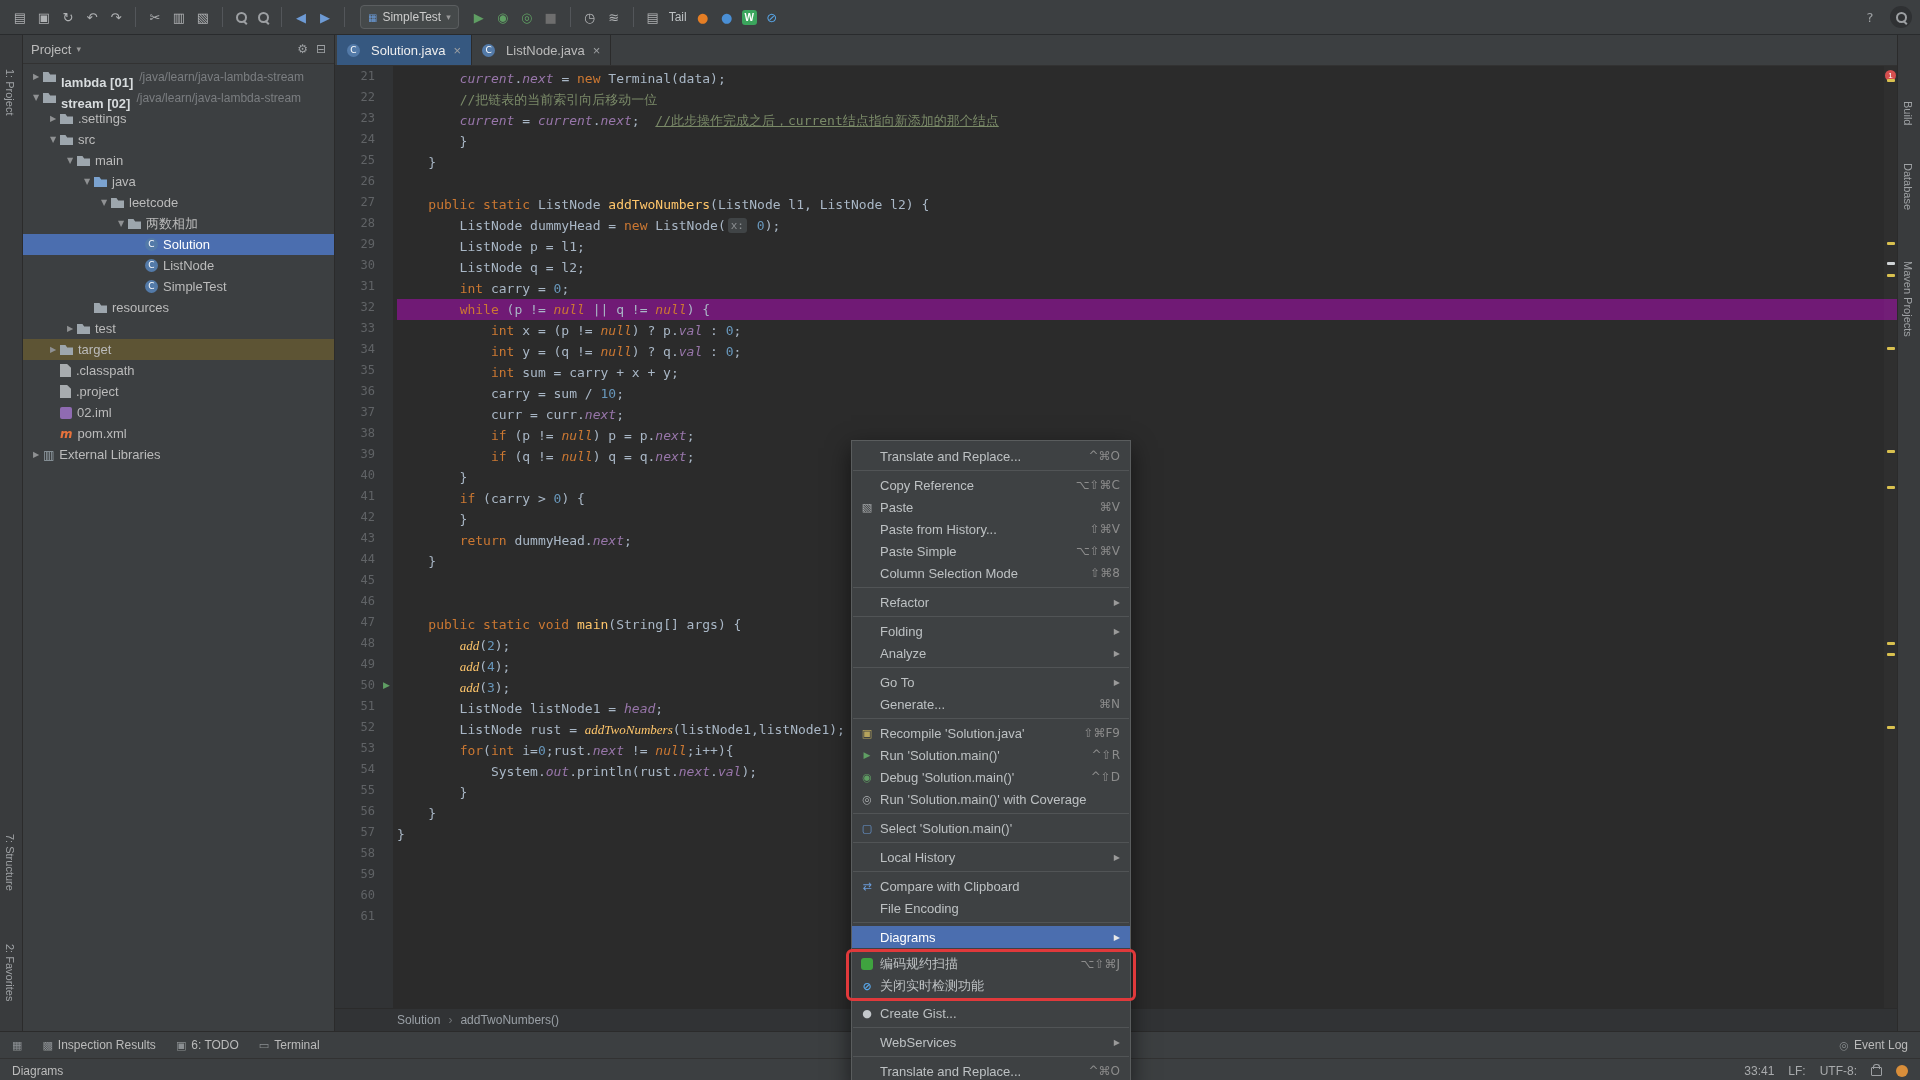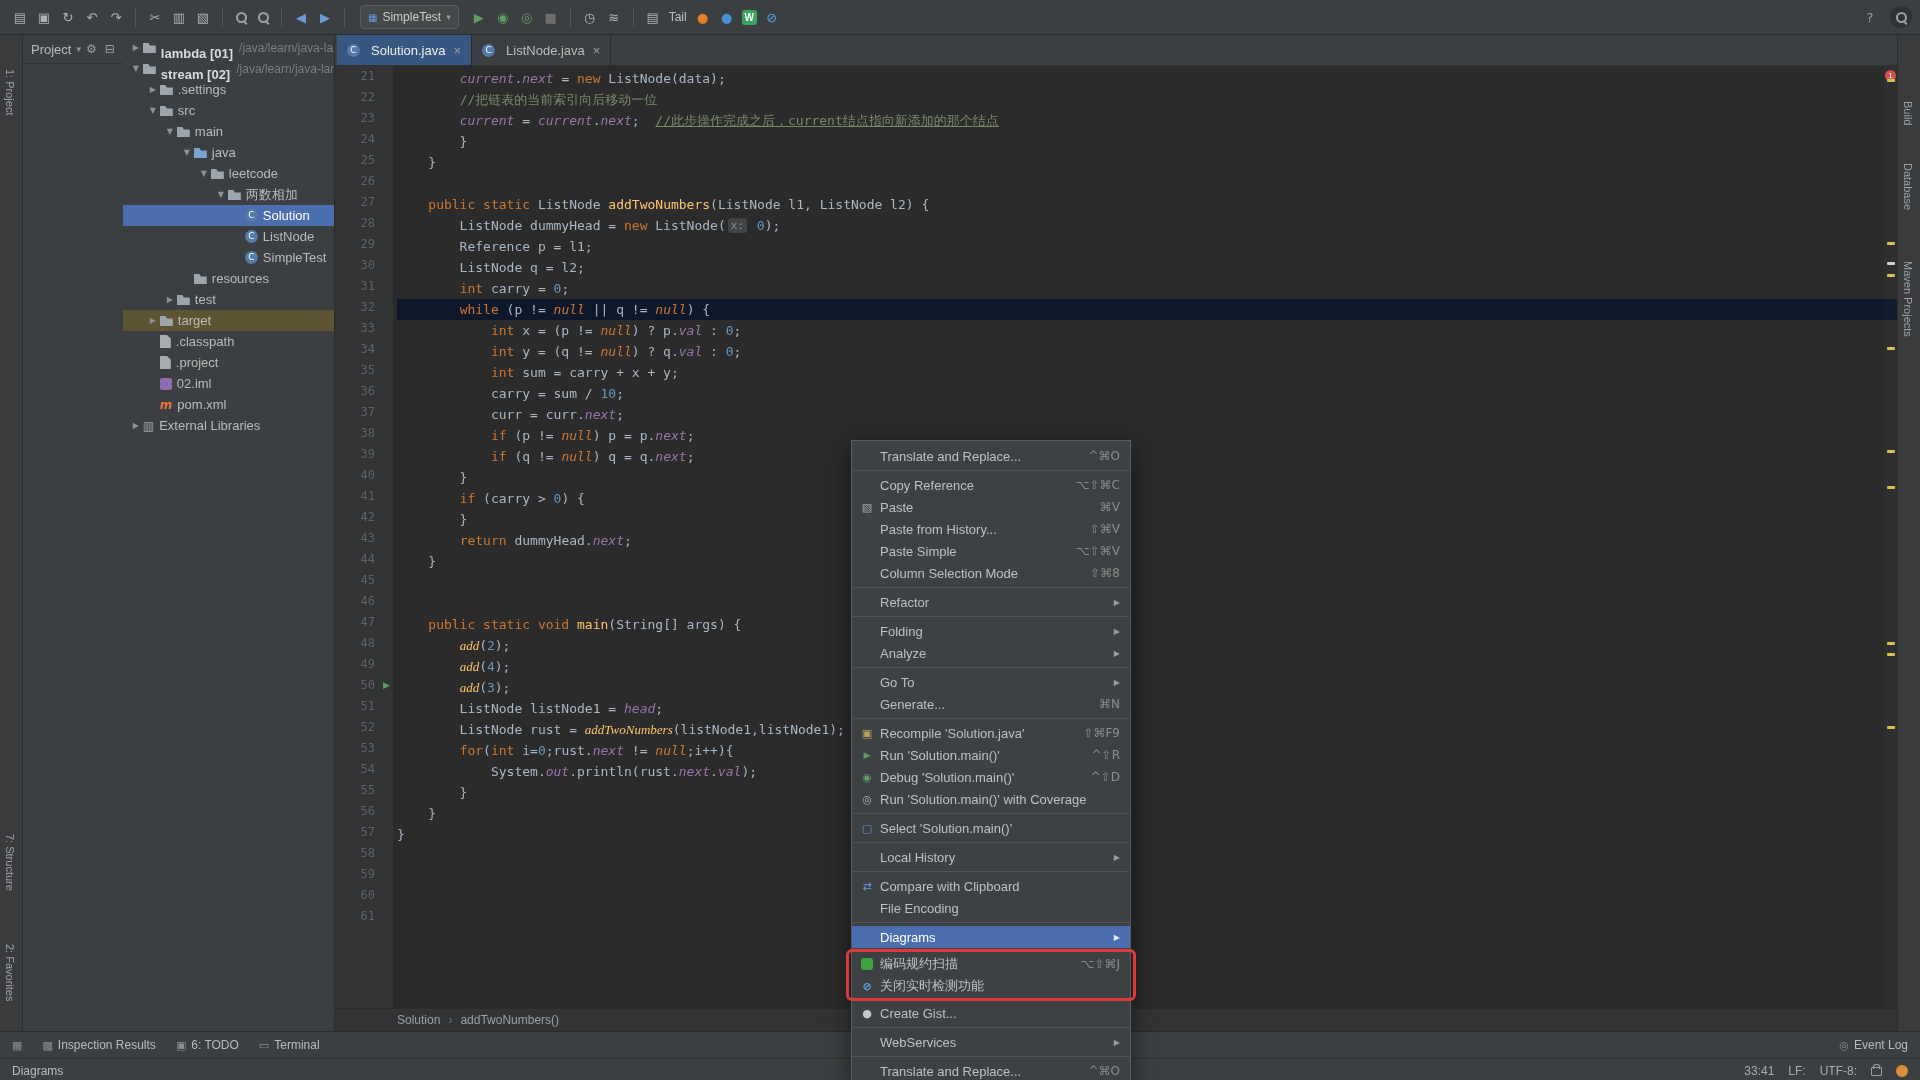--- a/index.html
+++ b/index.html
@@ -33,21 +33,21 @@
   #main{display:flex;height:996px;}
   #leftbar,#rightbar{width:22px;background:#393b3d;position:relative;flex:none;}
   #leftbar{border-right:1px solid #2b2b2b;}
   #rightbar{border-left:1px solid #2b2b2b;}
   .vlab{writing-mode:vertical-rl;color:#9fa2a5;font-size:11px;position:absolute;left:4px;
         white-space:nowrap;cursor:default;}
   #lv-top{top:34px;} #lv-b1{bottom:140px;} #lv-b2{bottom:30px;}
   #rv-0{top:66px;} #rv-1{top:128px;} #rv-2{top:226px;}
   
   #project{width:311px;background:#3c3f41;border-right:1px solid #2b2b2b;
-           display:flex;flex:none;}
+           display:flex;flex-direction:column;flex:none;}
   #project-header{height:28px;display:flex;align-items:center;padding:0 8px;color:#bbb;
                   font-size:13px;gap:5px;border-bottom:1px solid #323232;}
   #project-header .caret{font-size:9px;color:#999;font-family:"DejaVu Sans",sans-serif;}
   .ph-icons{margin-left:auto;display:flex;gap:8px;color:#9da0a3;
             font-family:"DejaVu Sans",sans-serif;font-size:12px;}
   #tree{flex:1;overflow:hidden;padding-top:2px;}
   .row{height:21px;display:flex;align-items:center;color:#bbb;white-space:nowrap;}
   .row.sel{background:#4b6eaf;color:#fff;}
   .row.hl{background:#5d5434;}
   .arrow{width:14px;flex:none;font-size:8px;color:#8f9193;text-align:center;
@@ -76,21 +76,21 @@
   .tab-close{color:#9da0a3;font-size:13px;margin-left:2px;}
   #editor{flex:1;display:flex;position:relative;background:#2b2b2b;overflow:hidden;}
   #gutter{width:58px;background:#313335;padding-top:0;flex:none;}
   .gl{height:21px;line-height:21px;text-align:right;padding-right:18px;color:#606366;
       font-family:"DejaVu Sans Mono",monospace;font-size:12px;position:relative;}
   .run-arrow{position:absolute;right:3px;top:0;color:#5f9e63;font-size:9px;
              font-family:"DejaVu Sans",sans-serif;}
   #code{flex:1;padding:2px 0 0 4px;font-family:"DejaVu Sans Mono",monospace;font-size:13px;
         color:#a9b7c6;overflow:hidden;}
   .cl{height:21px;line-height:21px;white-space:pre;}
-  .cl.cur{background:#0f172a;}
+  .cl.cur{background:#701a75;}
   .tk-k{color:#cc7832;}
   .tk-kn{color:#cc7832;font-style:italic;}
   .tk-n{color:#6897bb;}
   .tk-f{color:#9876aa;font-style:italic;}
   .tk-m{color:#ffc66b;}
   .tk-c{color:#ffc66b;font-style:italic;font-family:Liberation Serif, serif;}
   .tk-cm{color:#7a8a68;}
   .tk-cmu{color:#7a8a68;text-decoration:underline;}
   .tk-i{display:inline-block;background:#404446;color:#8b8f92;border-radius:3px;
         font-size:11px;line-height:15px;height:15px;padding:0 3px;margin:0 2px;
@@ -361,29 +361,29 @@
             <div class="gl">54</div>
             <div class="gl">55</div>
             <div class="gl">56</div>
             <div class="gl">57</div>
             <div class="gl">58</div>
             <div class="gl">59</div>
             <div class="gl">60</div>
             <div class="gl">61</div>
           </div>
         <div id="code">
-            <div class="cl"><span class="tk-p">        </span><span class="tk-f">current</span><span class="tk-p">.</span><span class="tk-f">next</span><span class="tk-p"> = </span><span class="tk-k">new</span><span class="tk-p"> ListNode(data);</span></div>
+            <div class="cl"><span class="tk-p">        </span><span class="tk-f">current</span><span class="tk-p">.</span><span class="tk-f">next</span><span class="tk-p"> = </span><span class="tk-k">new</span><span class="tk-p"> Terminal(data);</span></div>
             <div class="cl"><span class="tk-p">        </span><span class="tk-cm">//把链表的当前索引向后移动一位</span></div>
             <div class="cl"><span class="tk-p">        </span><span class="tk-f">current</span><span class="tk-p"> = </span><span class="tk-f">current</span><span class="tk-p">.</span><span class="tk-f">next</span><span class="tk-p">;  </span><span class="tk-cmu">//此步操作完成之后，current结点指向新添加的那个结点</span></div>
             <div class="cl"><span class="tk-p">        }</span></div>
             <div class="cl"><span class="tk-p">    }</span></div>
             <div class="cl"></div>
             <div class="cl"><span class="tk-p">    </span><span class="tk-k">public static</span><span class="tk-p"> ListNode </span><span class="tk-m">addTwoNumbers</span><span class="tk-p">(ListNode l1, ListNode l2) {</span></div>
             <div class="cl"><span class="tk-p">        ListNode dummyHead = </span><span class="tk-k">new</span><span class="tk-p"> ListNode(</span><span class="tk-i">x:</span><span class="tk-p"> </span><span class="tk-n">0</span><span class="tk-p">);</span></div>
-            <div class="cl"><span class="tk-p">        Reference p = l1;</span></div>
+            <div class="cl"><span class="tk-p">        ListNode p = l1;</span></div>
             <div class="cl"><span class="tk-p">        ListNode q = l2;</span></div>
             <div class="cl"><span class="tk-p">        </span><span class="tk-k">int</span><span class="tk-p"> carry = </span><span class="tk-n">0</span><span class="tk-p">;</span></div>
             <div class="cl cur"><span class="tk-p">        </span><span class="tk-k">while</span><span class="tk-p"> (p != </span><span class="tk-kn">null</span><span class="tk-p"> || q != </span><span class="tk-kn">null</span><span class="tk-p">) {</span></div>
             <div class="cl"><span class="tk-p">            </span><span class="tk-k">int</span><span class="tk-p"> x = (p != </span><span class="tk-kn">null</span><span class="tk-p">) ? p.</span><span class="tk-f">val</span><span class="tk-p"> : </span><span class="tk-n">0</span><span class="tk-p">;</span></div>
             <div class="cl"><span class="tk-p">            </span><span class="tk-k">int</span><span class="tk-p"> y = (q != </span><span class="tk-kn">null</span><span class="tk-p">) ? q.</span><span class="tk-f">val</span><span class="tk-p"> : </span><span class="tk-n">0</span><span class="tk-p">;</span></div>
             <div class="cl"><span class="tk-p">            </span><span class="tk-k">int</span><span class="tk-p"> sum = carry + x + y;</span></div>
             <div class="cl"><span class="tk-p">            carry = sum / </span><span class="tk-n">10</span><span class="tk-p">;</span></div>
             <div class="cl"><span class="tk-p">            curr = curr.</span><span class="tk-f">next</span><span class="tk-p">;</span></div>
             <div class="cl"><span class="tk-p">            </span><span class="tk-k">if</span><span class="tk-p"> (p != </span><span class="tk-kn">null</span><span class="tk-p">) p = p.</span><span class="tk-f">next</span><span class="tk-p">;</span></div>
             <div class="cl"><span class="tk-p">            </span><span class="tk-k">if</span><span class="tk-p"> (q != </span><span class="tk-kn">null</span><span class="tk-p">) q = q.</span><span class="tk-f">next</span><span class="tk-p">;</span></div>

